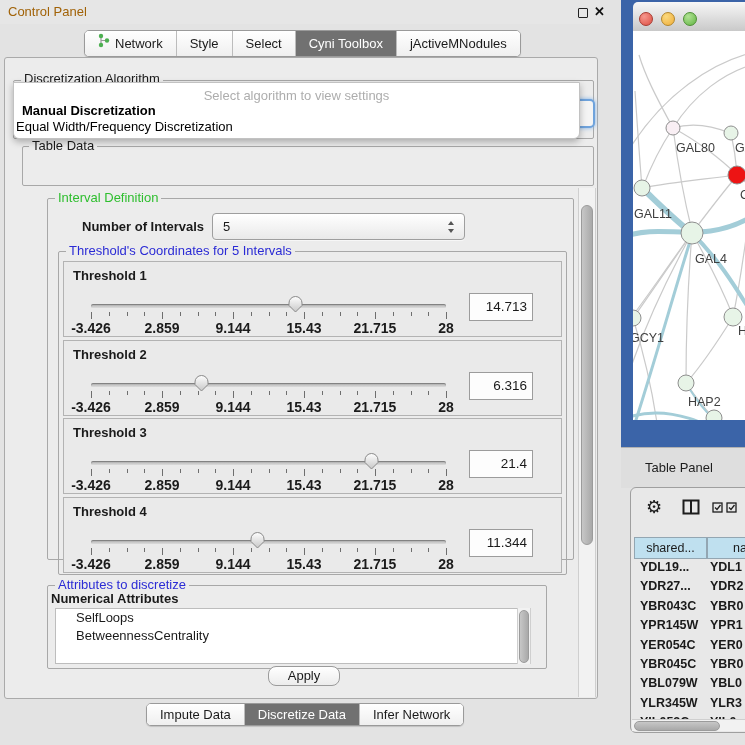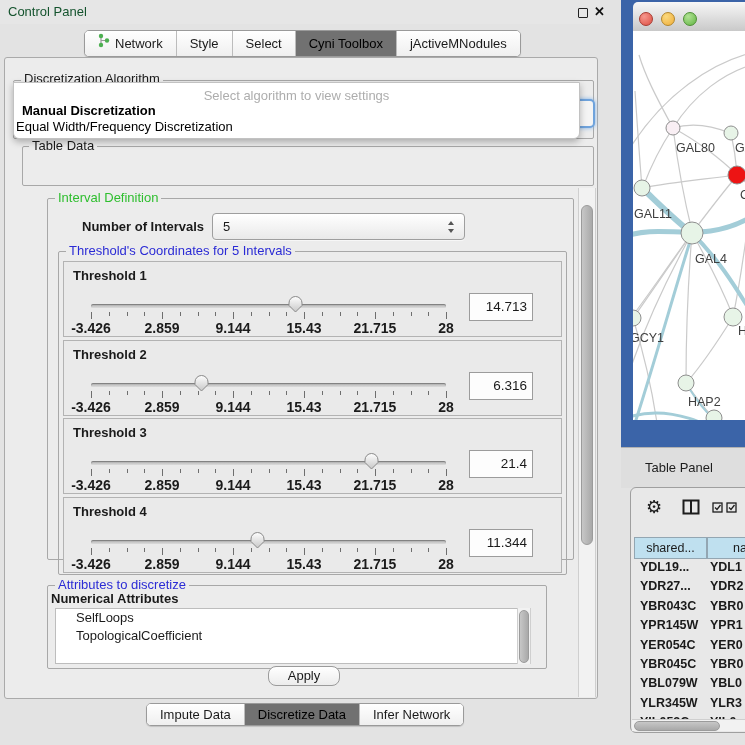--- a/index.html
+++ b/index.html
@@ -1,29 +1,29 @@
 <!DOCTYPE html>
 <html><head>
 <meta charset="utf-8">
 <style>
   html,body{margin:0;padding:0;background:#d9d9d9;}
   .screen{position:relative;width:745px;height:745px;background:#e3e3e3;overflow:hidden;
           font-family:"Liberation Sans",sans-serif;color:#1a1a1a;}
   .abs{position:absolute;}
   
   .cp-header{left:0;top:0;width:600px;height:24px;background:#e6e6e6;}
-  .cp-title{left:8px;top:4px;font-size:13px;color:#14532d;}
+  .cp-title{left:8px;top:4px;font-size:13px;color:#a16207;}
   .float-box{left:578px;top:8px;width:8px;height:8px;border:1.5px solid #222;border-radius:1px;}
   .close-x{left:594px;top:4px;font-size:13px;font-weight:bold;color:#111;}
   .segctl{display:flex;height:25px;border:1px solid #9a9a9a;border-radius:5px;overflow:hidden;
           background:#fff;box-shadow:0 1px 1px rgba(0,0,0,0.15);}
   .seg{display:flex;align-items:center;gap:5px;padding:0 13px;font-size:13px;line-height:25px;
        background:linear-gradient(#ffffff,#efefef);border-left:1px solid #bcbcbc;white-space:nowrap;}
   .seg:first-child{border-left:none;}
-  .seg.sel{background:#717171;color:#000000;}
+  .seg.sel{background:#717171;color:#ffffff;}
   .content-panel{left:4px;top:57px;width:592px;height:640px;background:#ececec;
                  border:1px solid #aaaaaa;border-radius:3px;}
   .group{border:1px solid #a8a8a8;border-radius:2px;}
   .group-label{font-size:13px;background:#ececec;padding:0 3px;line-height:13px;}
   .combo{background:linear-gradient(#ffffff,#e9e9e9);border:1px solid #9e9e9e;border-radius:4px;
          font-size:13px;display:flex;align-items:center;padding:0 10px;box-shadow:0 1px 0 rgba(255,255,255,.6);}
   .spinner{position:absolute;right:9px;top:50%;transform:translateY(-50%);width:7px;height:12px;}
   .spinner:before,.spinner:after{content:"";position:absolute;left:0;border-left:3.5px solid transparent;
         border-right:3.5px solid transparent;}
   .spinner:before{top:0;border-bottom:4px solid #555;}
@@ -285,21 +285,21 @@
           </svg></div>
         <div class="valuebox">11.344</div>
       </div>
     </div>
 
   <div class="abs group" style="left:47px;top:585px;width:498px;height:82px;"></div>
   <span class="abs group-label" style="left:55px;top:578px;color:#2b2bd5;">Attributes to discretize</span>
   <span class="abs" style="left:51px;top:591px;font-size:13px;font-weight:bold;">Numerical Attributes</span>
   <div id="attr-list" class="abs listbox">
       <div class="listitem">SelfLoops</div>
-      <div class="listitem">TopologicalCoefficient</div>
+      <div class="listitem">BetweennessCentrality</div>
     </div>
   <div class="abs vtrack" style="left:517px;top:608px;width:12px;height:56px;">
     <div class="abs vthumb" style="left:1px;top:2px;width:8px;height:51px;"></div>
   </div>
 
   <div class="abs btn" style="left:268px;top:666px;width:70px;height:18px;line-height:18px;">Apply</div>
 
   <div id="bottom-tabs" class="abs segctl" style="left:146px;top:703px;height:21px;">
       <div class="seg">
         <span>Impute Data</span>

